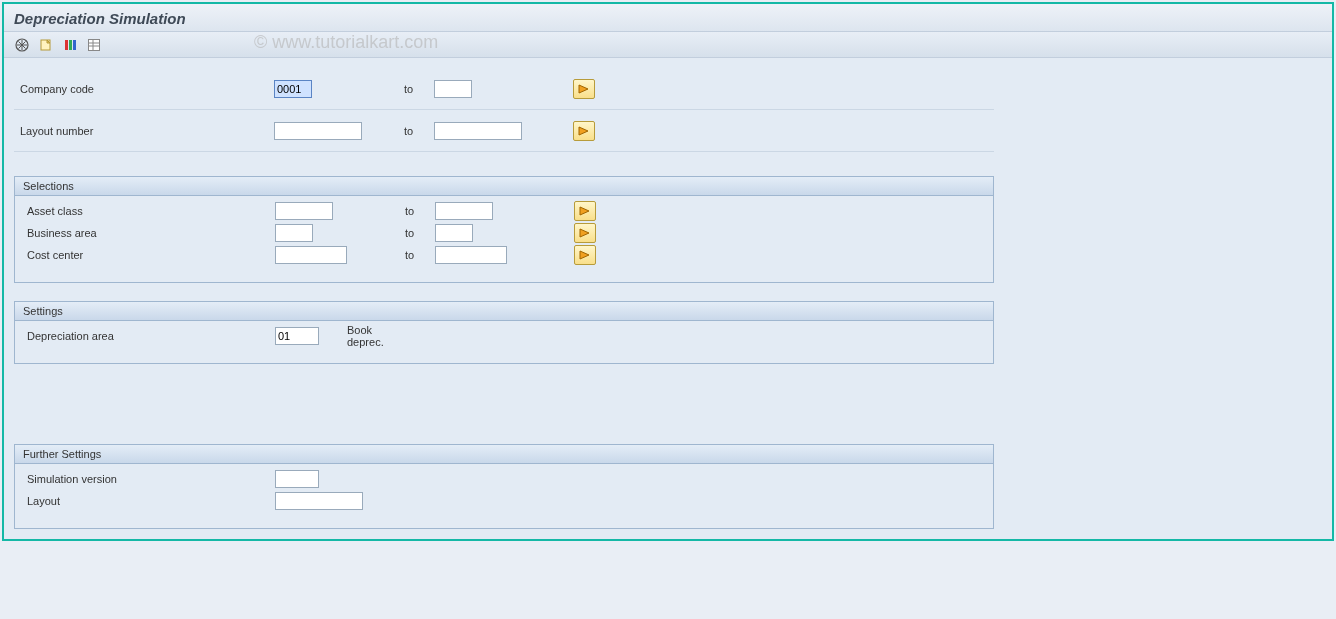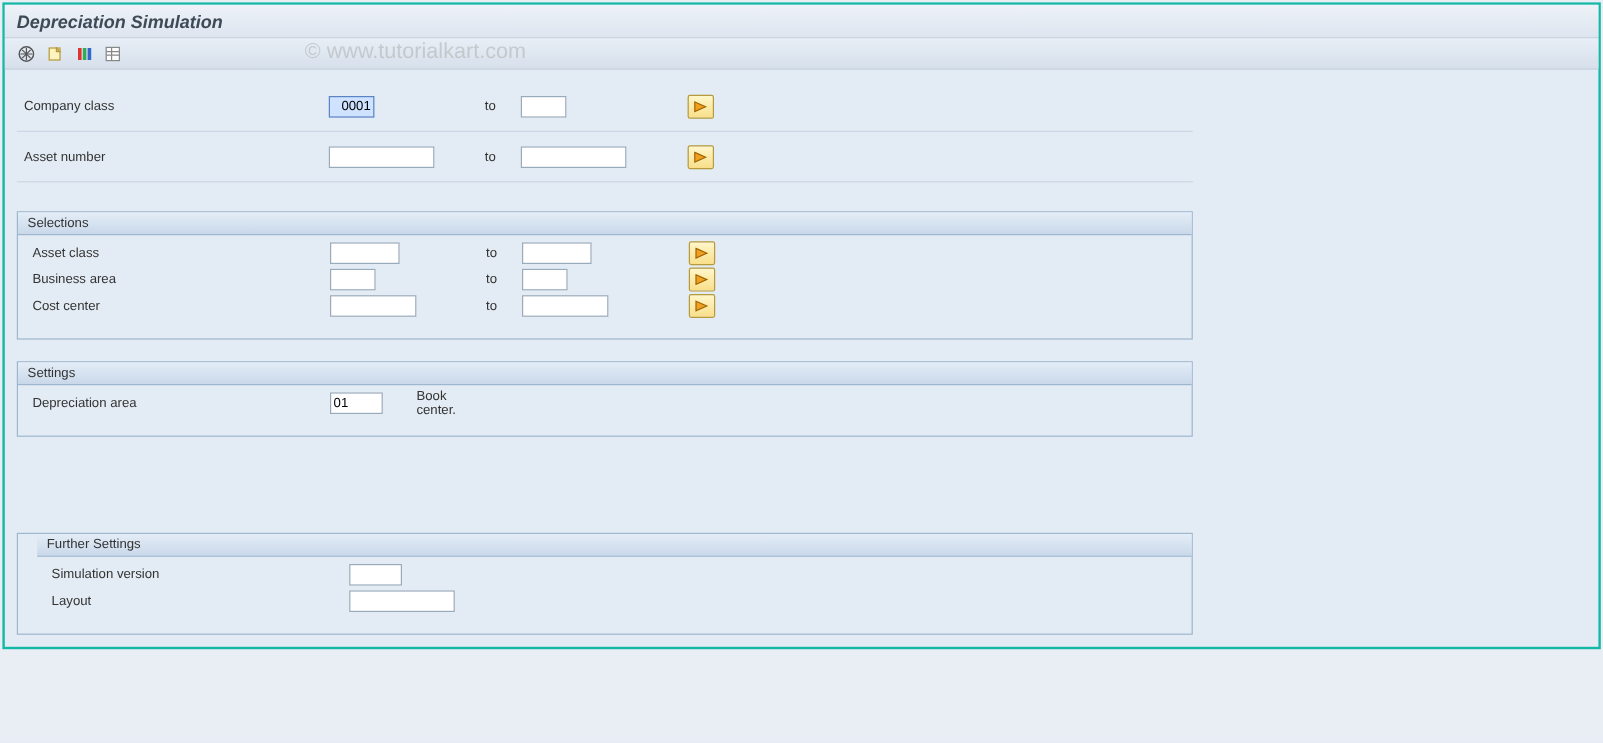--- a/index.html
+++ b/index.html
@@ -100,21 +100,20 @@
     font-family: Arial, sans-serif;
     font-size: 11px;
     border: 1px solid #9ab;
     background: #fff;
     height: 18px;
     padding: 0 2px;
   }
   input.sap.sel {
     background: #cfe2ff;
     border: 1px solid #5a84c4;
-    text-align: right;
   }
   .w-tiny  { width: 38px; }
   .w-xs    { width: 44px; }
   .w-sm    { width: 58px; }
   .w-md    { width: 72px; }
   .w-lg    { width: 88px; }
   .ms-btn {
     width: 22px;
     height: 20px;
     background: linear-gradient(#fff6c9, #f9df8a);
@@ -143,21 +142,21 @@
   .group .row { height: 22px; }
   .top-block {
     width: 980px;
     padding-bottom: 6px;
   }
   .top-block .row { border-bottom: 1px solid #cbd7e4; }
   .extra-text {
     margin-left: 28px;
     color: #333;
   }
-  .gap-further { margin-top: 80px; padding-left: 16px; }
+  .gap-further { margin-top: 80px; }
 </style>
 </head>
 <body>
 
 <div class="outer">
   <div class="title-bar">Depreciation Simulation</div>
   <div class="toolbar">
     <div class="tb-btn">
       <svg width="14" height="14" viewBox="0 0 14 14">
           <circle cx="7" cy="7" r="6" fill="none" stroke="#555" stroke-width="1.2"></circle>
@@ -188,38 +187,38 @@
           <line x1="6" y1="1.5" x2="6" y2="12.5" stroke="#888"></line>
         </svg>
     </div>
     <div class="watermark">© www.tutorialkart.com</div>
   </div>
 
   <div class="content">
 
     <div class="top-block">
       <div class="row">
-        <div class="label">Company class</div>
+        <div class="label">Company code</div>
         <div class="from-slot">
           <input class="sap sel w-tiny" value="0001" style="">
         </div>
         <div class="to-label">to</div>
         <div class="to-slot">
           <input class="sap w-tiny" value="" style="">
         </div>
         <div class="ms-slot">
             <div class="ms-btn">
               <svg width="12" height="10" viewBox="0 0 12 10">
                 <path d="M1 1 L10 5 L1 9 Z" fill="#f0a020" stroke="#a06500"></path>
               </svg>
             </div>
           </div>
       </div>
       <div class="row">
-        <div class="label">Asset number</div>
+        <div class="label">Layout number</div>
         <div class="from-slot">
           <input class="sap w-lg" value="" style="">
         </div>
         <div class="to-label">to</div>
         <div class="to-slot">
           <input class="sap w-lg" value="" style="">
         </div>
         <div class="ms-slot">
             <div class="ms-btn">
               <svg width="12" height="10" viewBox="0 0 12 10">
@@ -286,21 +285,21 @@
       </div>
     </div>
 
     <div class="group">
       <div class="group-title">Settings</div>
       <div style="height:4px"></div>
       <div class="row">
         <div class="label-indent">Depreciation area</div>
         <div class="from-slot">
             <input class="sap w-xs" value="01" style="">
-          <span class="extra-text">Book center.</span>
+          <span class="extra-text">Book deprec.</span>
         </div>
       </div>
     </div>
 
     <div class="group gap-further">
       <div class="group-title">Further Settings</div>
       <div style="height:4px"></div>
       <div class="row">
         <div class="label-indent">Simulation version</div>
         <div class="from-slot">

